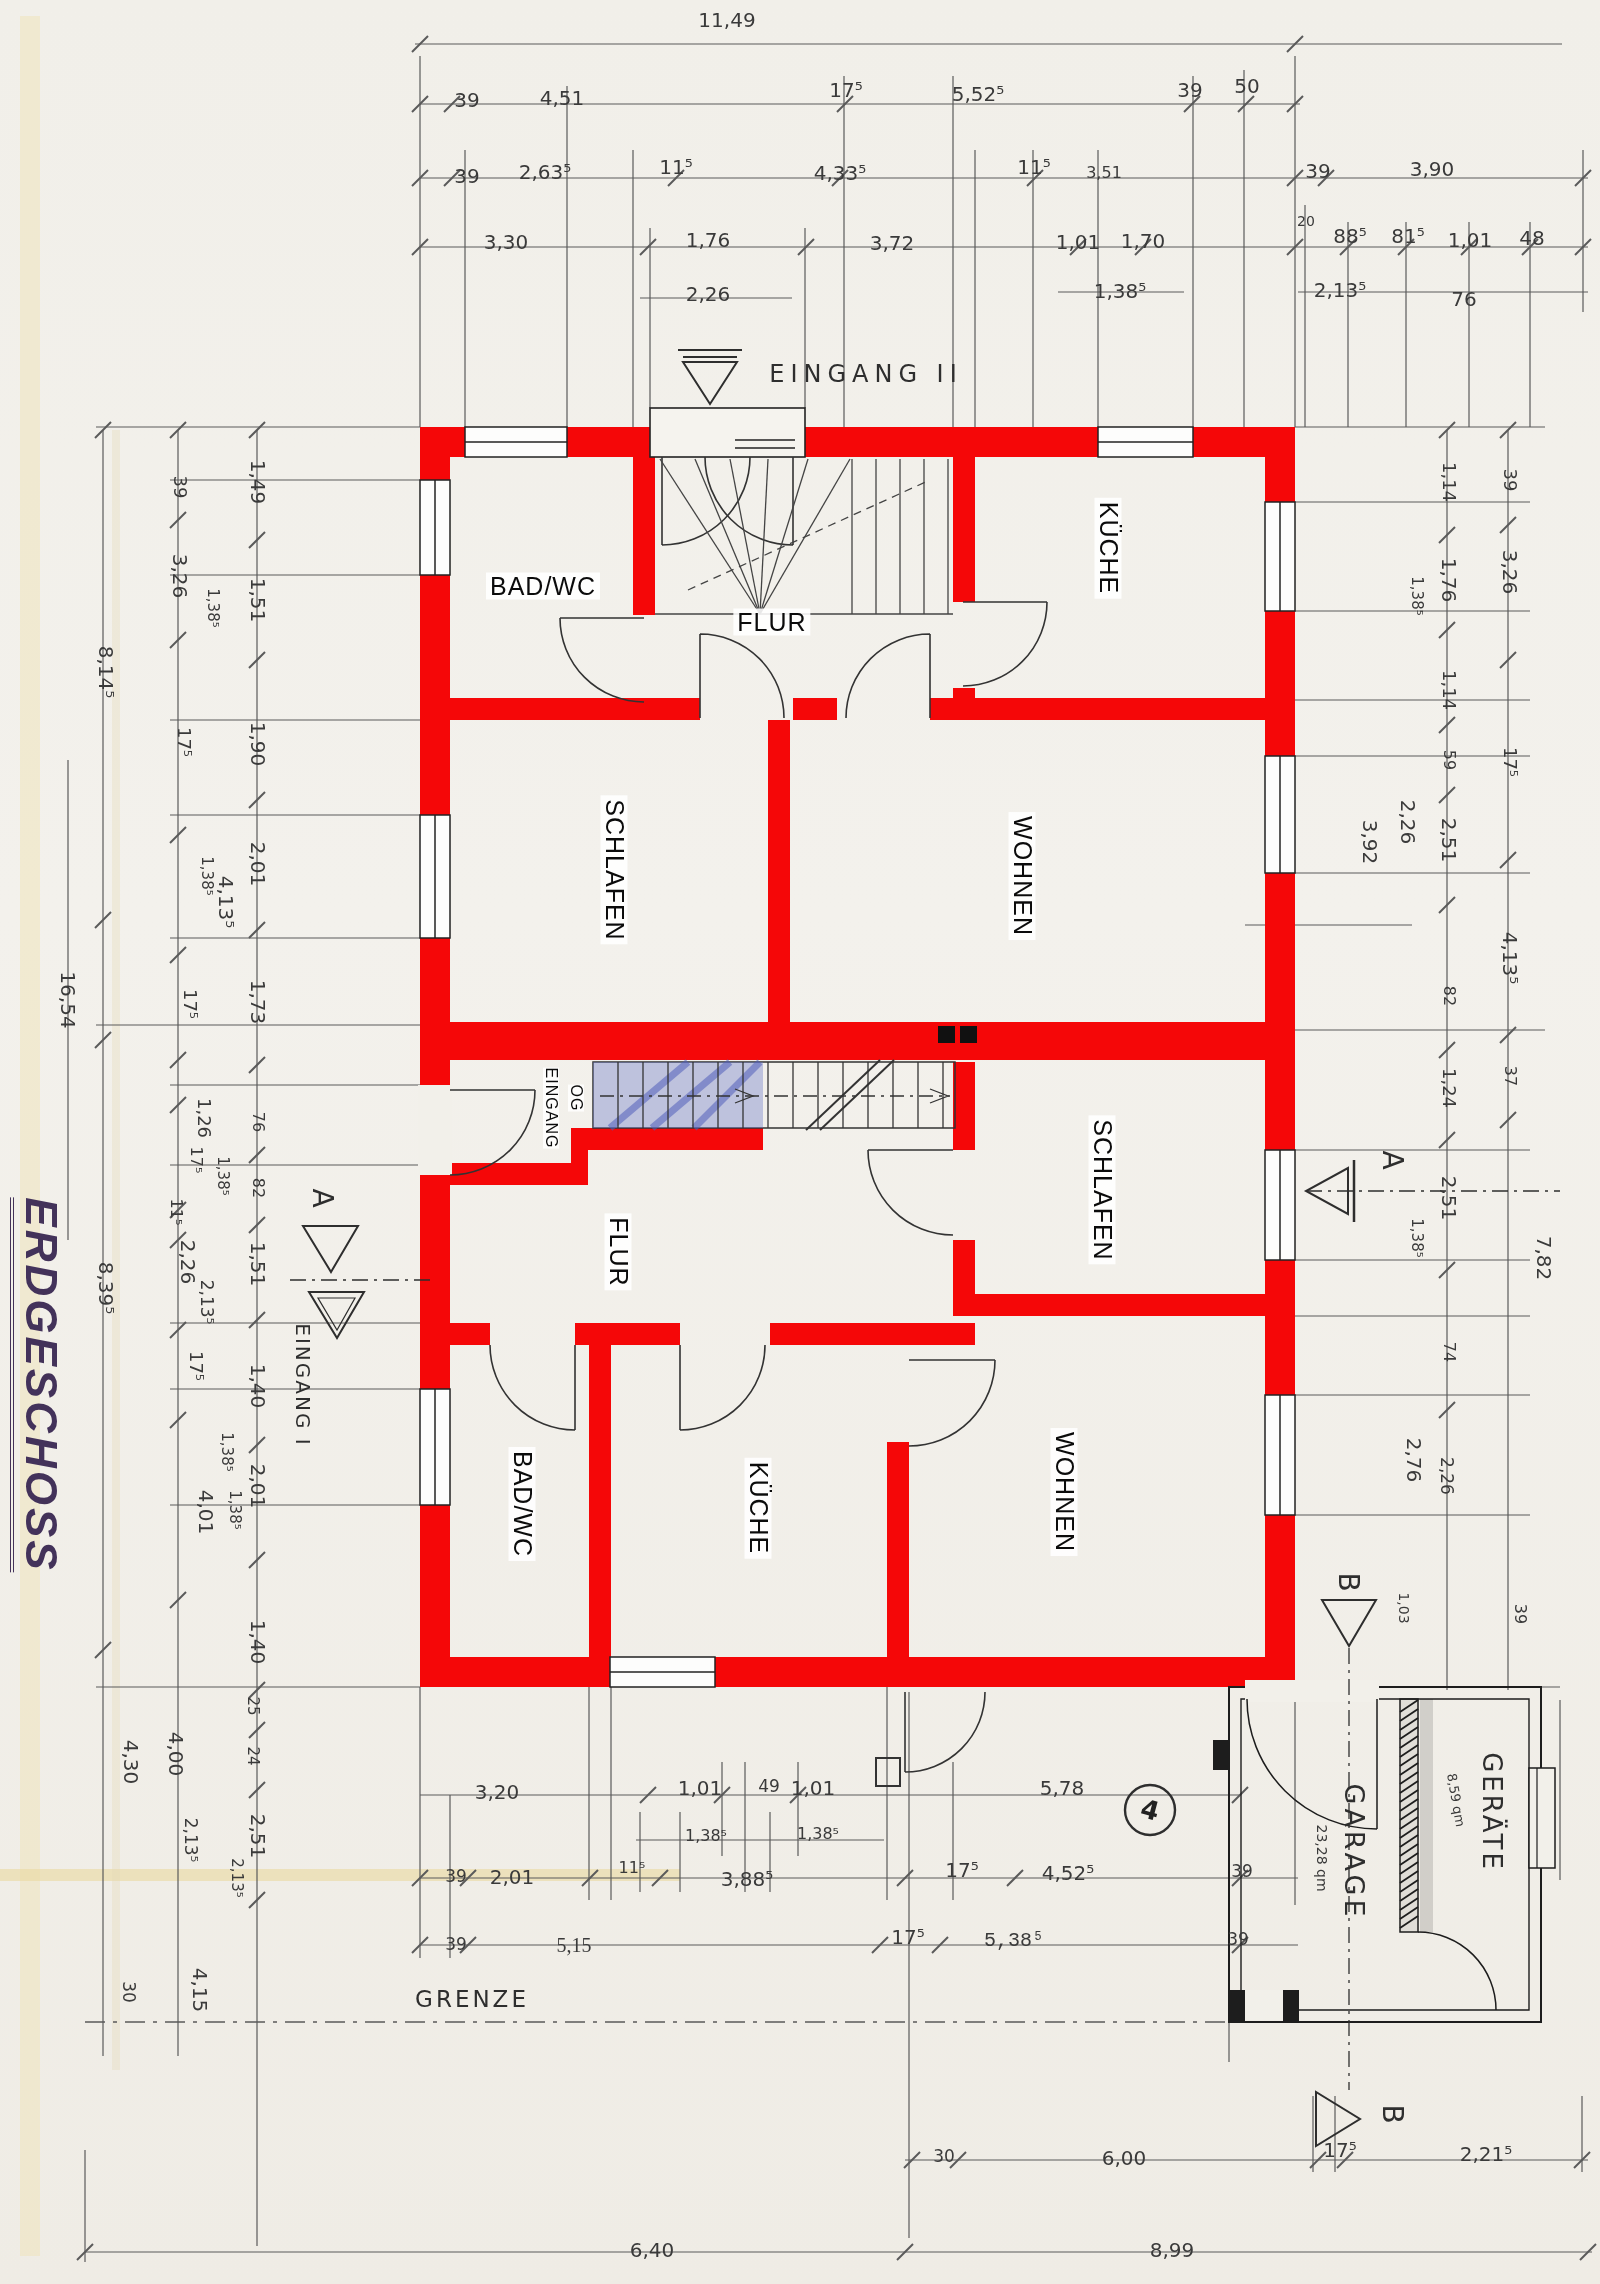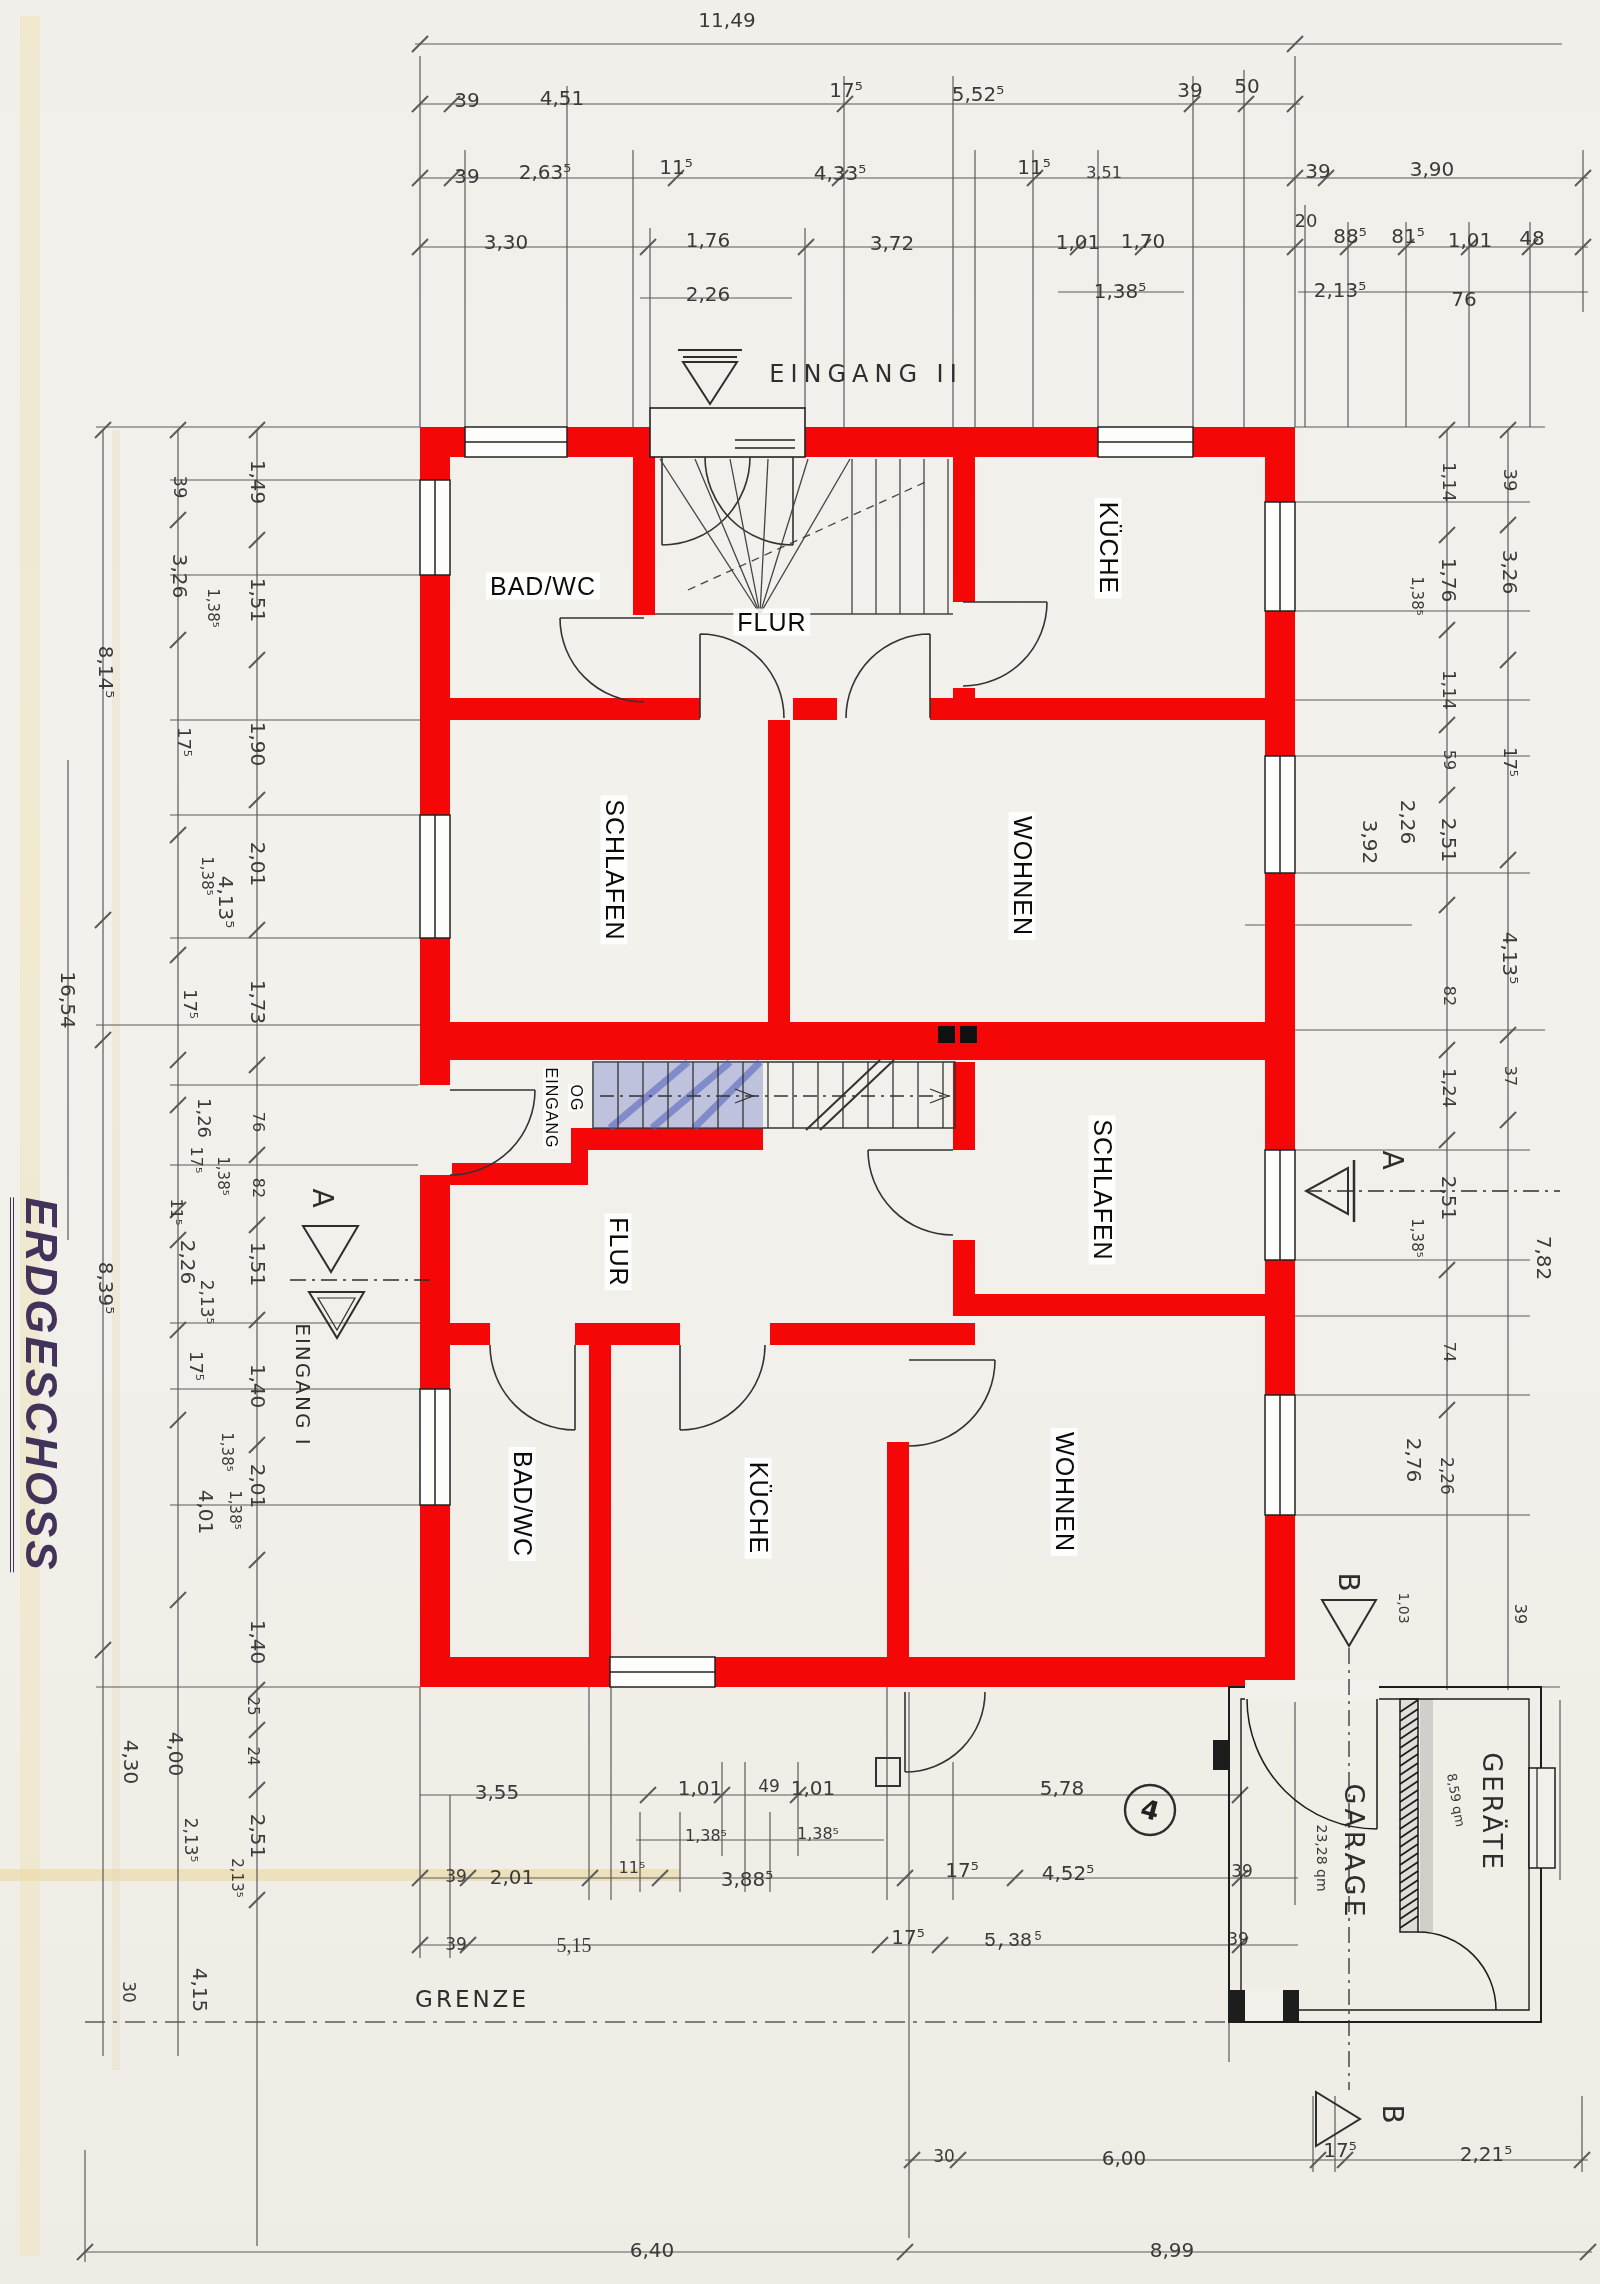--- a/index.html
+++ b/index.html
@@ -421,21 +421,21 @@
       <span class="ann" style="left: 840px; top: 173px; font-size: 20px; transform: translate(-50%, -50%) rotate(0deg);">4,33⁵</span>
       <span class="ann" style="left: 1034px; top: 167px; font-size: 20px; transform: translate(-50%, -50%) rotate(0deg);">11⁵</span>
       <span class="ann" style="left: 1104px; top: 173px; font-size: 16px; transform: translate(-50%, -50%) rotate(0deg);">3,51</span>
       <span class="ann" style="left: 1318px; top: 171px; font-size: 20px; transform: translate(-50%, -50%) rotate(0deg);">39</span>
       <span class="ann" style="left: 1432px; top: 169px; font-size: 20px; transform: translate(-50%, -50%) rotate(0deg); text-align: right;">3,90</span>
       <span class="ann" style="left: 506px; top: 242px; font-size: 20px; transform: translate(-50%, -50%) rotate(0deg);">3,30</span>
       <span class="ann" style="left: 708px; top: 240px; font-size: 20px; transform: translate(-50%, -50%) rotate(0deg);">1,76</span>
       <span class="ann" style="left: 892px; top: 243px; font-size: 20px; transform: translate(-50%, -50%) rotate(0deg);">3,72</span>
       <span class="ann" style="left: 1078px; top: 242px; font-size: 20px; transform: translate(-50%, -50%) rotate(0deg);">1,01</span>
       <span class="ann" style="left: 1143px; top: 241px; font-size: 20px; transform: translate(-50%, -50%) rotate(0deg);">1,70</span>
-      <span class="ann" style="left: 1306px; top: 221px; font-size: 18px; transform: translate(-50%, -50%) rotate(0deg);">20</span>
+      <span class="ann" style="left: 1306px; top: 221px; font-size: 14px; transform: translate(-50%, -50%) rotate(0deg);">20</span>
       <span class="ann" style="left: 1350px; top: 236px; font-size: 20px; transform: translate(-50%, -50%) rotate(0deg);">88⁵</span>
       <span class="ann" style="left: 1408px; top: 236px; font-size: 20px; transform: translate(-50%, -50%) rotate(0deg);">81⁵</span>
       <span class="ann" style="left: 1470px; top: 240px; font-size: 20px; transform: translate(-50%, -50%) rotate(0deg);">1,01</span>
       <span class="ann" style="left: 1532px; top: 238px; font-size: 20px; transform: translate(-50%, -50%) rotate(0deg);">48</span>
       <span class="ann" style="left: 708px; top: 294px; font-size: 20px; transform: translate(-50%, -50%) rotate(0deg);">2,26</span>
       <span class="ann" style="left: 1120px; top: 291px; font-size: 20px; transform: translate(-50%, -50%) rotate(0deg);">1,38⁵</span>
       <span class="ann" style="left: 1340px; top: 290px; font-size: 20px; transform: translate(-50%, -50%) rotate(0deg);">2,13⁵</span>
       <span class="ann" style="left: 1464px; top: 299px; font-size: 20px; transform: translate(-50%, -50%) rotate(0deg);">76</span>
       <span class="ann marker" style="left: 866px; top: 374px; font-size: 24px; letter-spacing: 6px; transform: translate(-50%, -50%) rotate(0deg);">EINGANG II</span>
       <span class="ann" style="left: 68px; top: 1000px; font-size: 20px; transform: translate(-50%, -50%) rotate(90deg);">16,54</span>
@@ -511,21 +511,21 @@
       <span class="ann room" style="left: 618px; top: 1252px; font-size: 25px; transform: translate(-50%, -50%) rotate(90deg);">FLUR</span>
       <span class="ann room" style="left: 1102px; top: 1190px; font-size: 25px; transform: translate(-50%, -50%) rotate(90deg);">SCHLAFEN</span>
       <span class="ann room" style="left: 522px; top: 1504px; font-size: 25px; transform: translate(-50%, -50%) rotate(90deg);">BAD/WC</span>
       <span class="ann room" style="left: 758px; top: 1508px; font-size: 25px; transform: translate(-50%, -50%) rotate(90deg);">KÜCHE</span>
       <span class="ann room" style="left: 1064px; top: 1492px; font-size: 25px; transform: translate(-50%, -50%) rotate(90deg);">WOHNEN</span>
       <span class="ann marker" style="left: 322px; top: 1198px; font-size: 28px; transform: translate(-50%, -50%) rotate(90deg);">A</span>
       <span class="ann marker" style="left: 303px; top: 1385px; font-size: 20px; letter-spacing: 2px; transform: translate(-50%, -50%) rotate(90deg);">EINGANG I</span>
       <span class="ann marker" style="left: 1392px; top: 1160px; font-size: 28px; transform: translate(-50%, -50%) rotate(90deg);">A</span>
       <span class="ann marker" style="left: 1348px; top: 1582px; font-size: 28px; transform: translate(-50%, -50%) rotate(90deg);">B</span>
       <span class="ann marker" style="left: 1392px; top: 2114px; font-size: 28px; transform: translate(-50%, -50%) rotate(90deg);">B</span>
-      <span class="ann" style="left: 497px; top: 1792px; font-size: 20px; transform: translate(-50%, -50%) rotate(0deg);">3,55</span>
+      <span class="ann" style="left: 497px; top: 1792px; font-size: 20px; transform: translate(-50%, -50%) rotate(0deg);">3,20</span>
       <span class="ann" style="left: 700px; top: 1788px; font-size: 20px; transform: translate(-50%, -50%) rotate(0deg);">1,01</span>
       <span class="ann" style="left: 757px; top: 1786px; font-size: 17px; transform: translate(-50%, -50%) rotate(0deg); padding-left: 24px;">49</span>
       <span class="ann" style="left: 813px; top: 1788px; font-size: 20px; transform: translate(-50%, -50%) rotate(0deg);">1,01</span>
       <span class="ann" style="left: 1062px; top: 1788px; font-size: 20px; transform: translate(-50%, -50%) rotate(0deg);">5,78</span>
       <span class="ann" style="left: 706px; top: 1836px; font-size: 16px; transform: translate(-50%, -50%) rotate(0deg);">1,38⁵</span>
       <span class="ann" style="left: 818px; top: 1834px; font-size: 16px; transform: translate(-50%, -50%) rotate(0deg);">1,38⁵</span>
       <span class="ann" style="left: 456px; top: 1876px; font-size: 17px; transform: translate(-50%, -50%) rotate(0deg);">39</span>
       <span class="ann" style="left: 512px; top: 1877px; font-size: 20px; transform: translate(-50%, -50%) rotate(0deg);">2,01</span>
       <span class="ann" style="left: 632px; top: 1868px; font-size: 16px; transform: translate(-50%, -50%) rotate(0deg);">11⁵</span>
       <span class="ann" style="left: 747px; top: 1879px; font-size: 20px; transform: translate(-50%, -50%) rotate(0deg);">3,88⁵</span>

